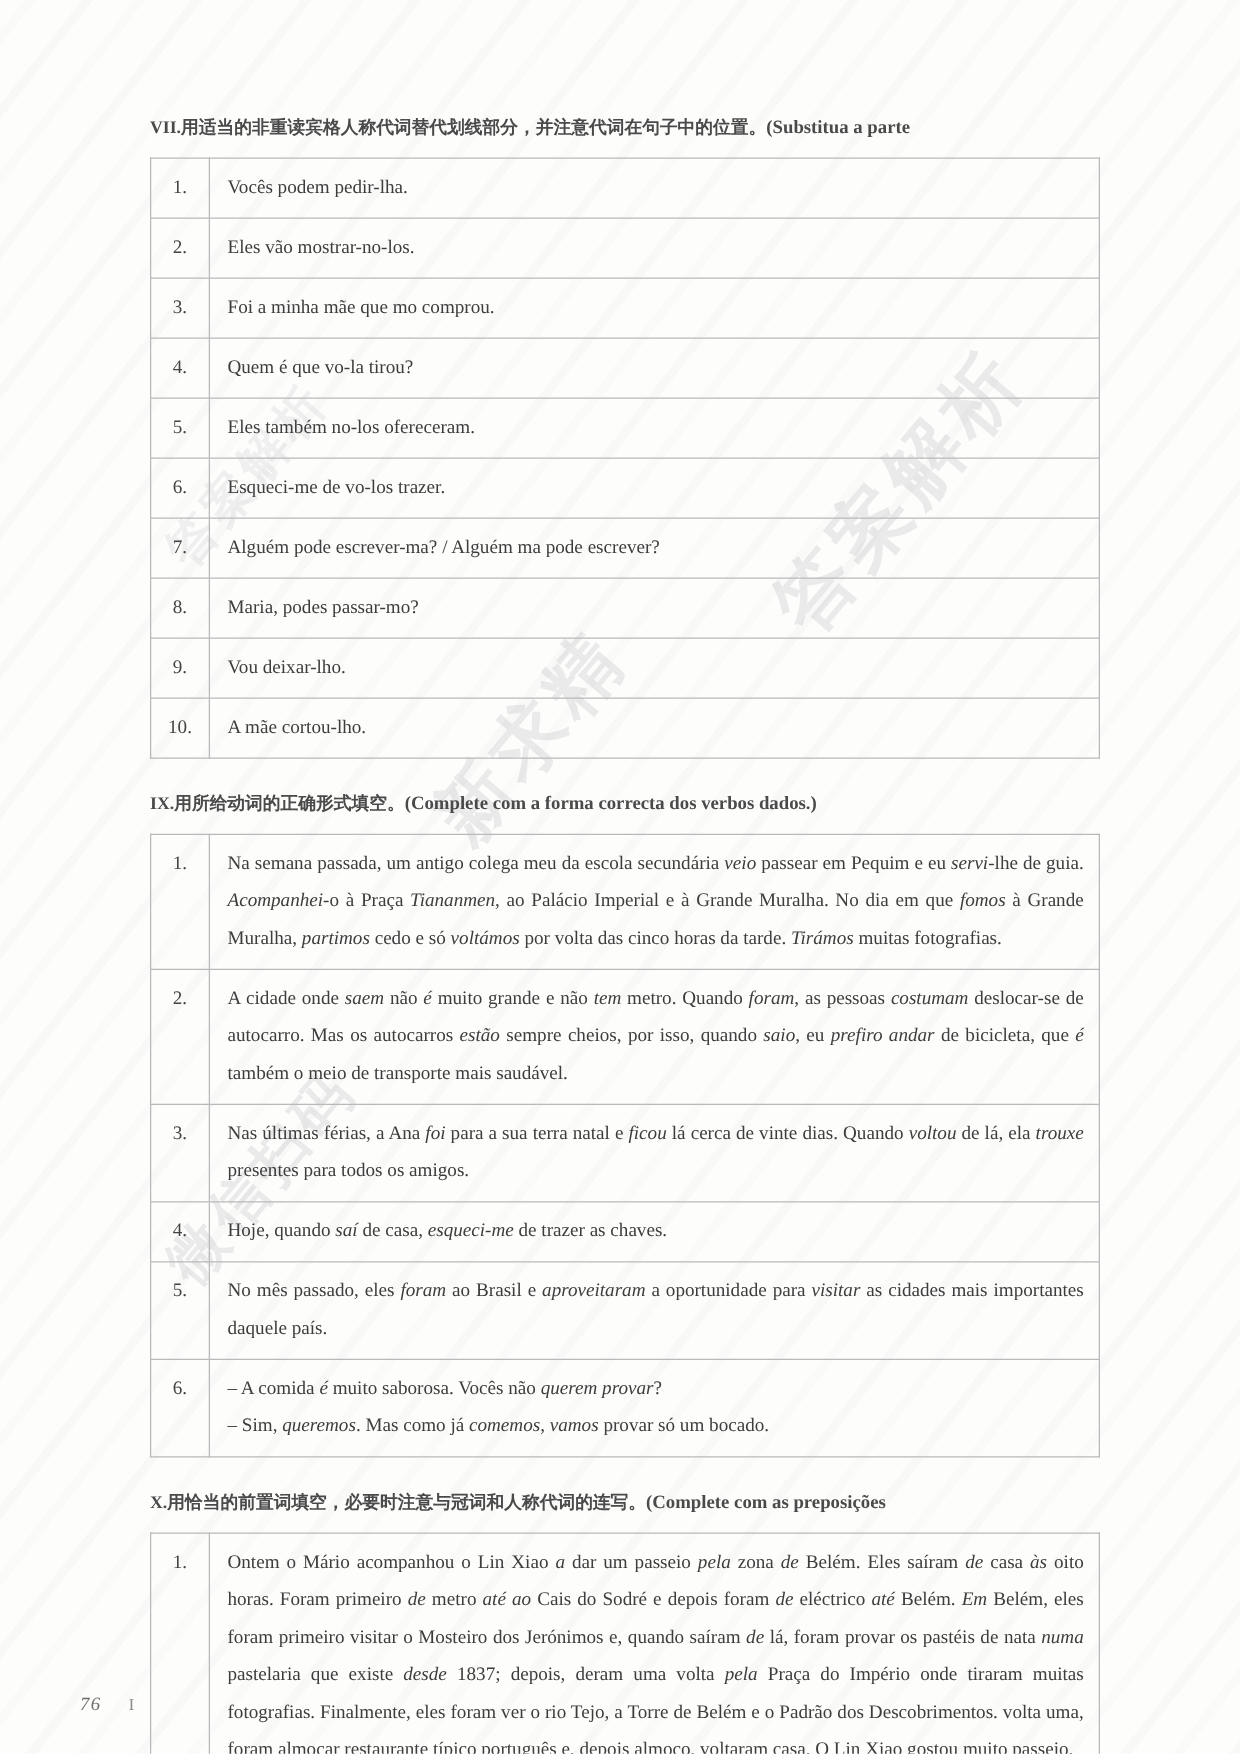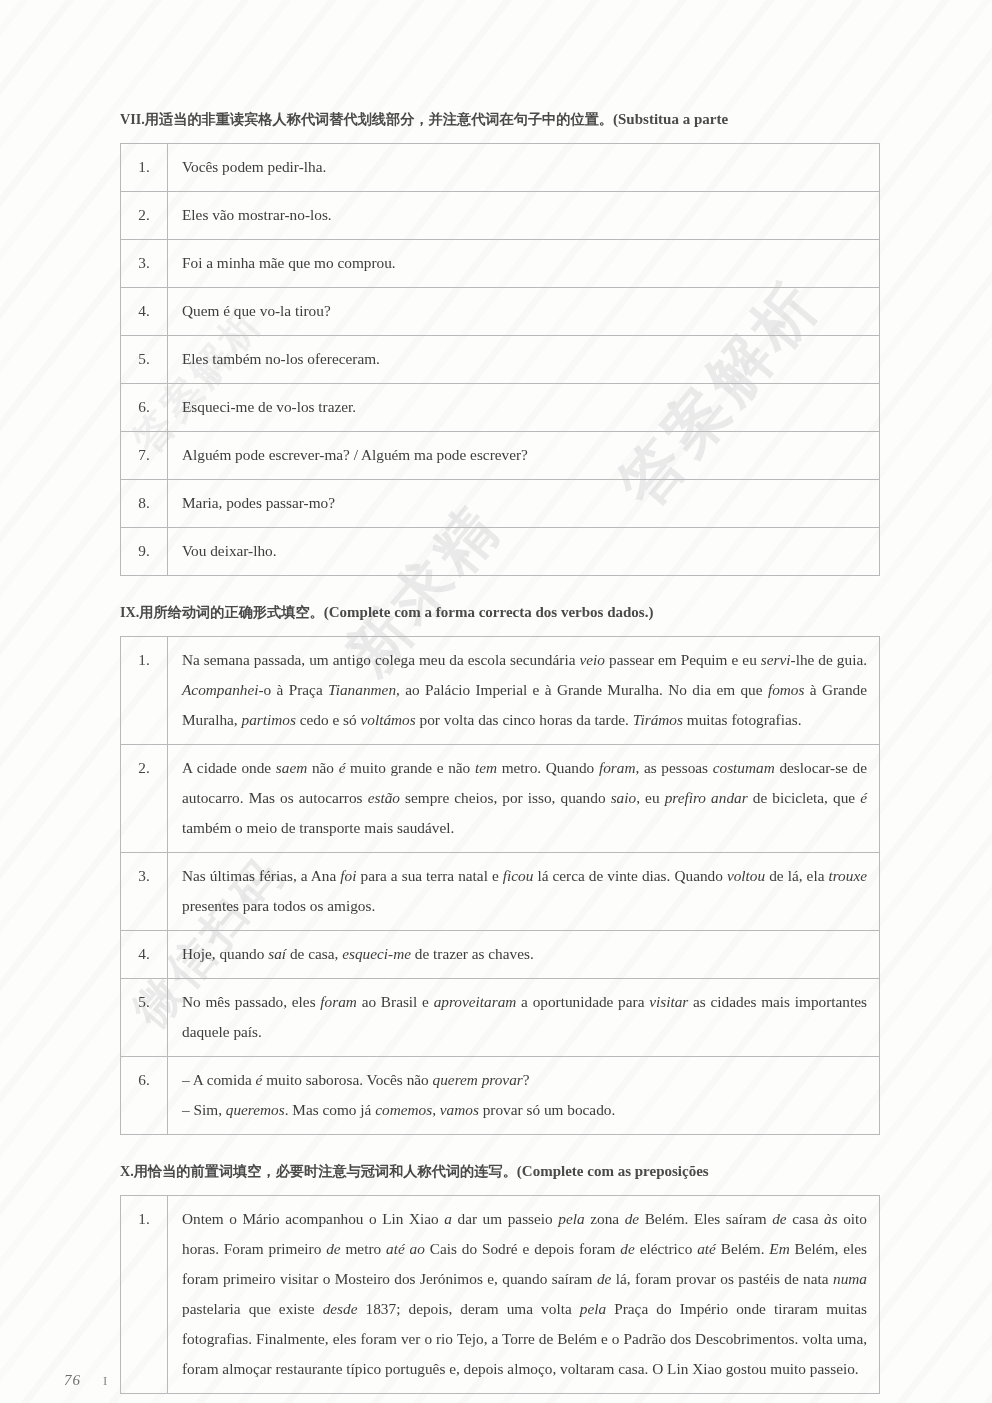--- a/index.html
+++ b/index.html
@@ -74,21 +74,20 @@
   .section-head .roman {
     font-family: "Liberation Serif", serif;
     font-weight: 700;
   }
   .section-head .cont {
     display: block;
     padding-left: 34px;
   }
   .section-head.justify {
     text-align: justify;
-    margin-top: 17px;
   }
   .sh-pt {
     font-family: "Liberation Serif", "DejaVu Serif", serif;
     font-weight: 700;
     font-size: 15px;
   }
 
   table.ex {
     width: 100%;
     border-collapse: collapse;
@@ -115,21 +114,21 @@
     padding-left: 14px;
     padding-right: 12px;
   }
   i { font-style: italic; }
 
   .sec9 { margin-bottom: 20px; }
 
   .footer {
     position: absolute;
     left: 64px;
-    bottom: 14px;
+    bottom: 30px;
     z-index: 4;
     font-family: "Liberation Serif", serif;
     font-style: italic;
     font-size: 15px;
     color: #6d6d6d;
     letter-spacing: 1px;
   }
   .footer .mark {
     font-style: normal;
     margin-left: 22px;
@@ -184,20 +183,24 @@
         <td class="body">Alguém pode escrever-ma? / Alguém ma pode escrever?</td>
       </tr>
       <tr>
         <td class="num">8.</td>
         <td class="body">Maria, podes passar-mo?</td>
       </tr>
       <tr>
         <td class="num">9.</td>
         <td class="body">Vou deixar-lho.</td>
       </tr>
+      <tr>
+        <td class="num">10.</td>
+        <td class="body">A mãe cortou-lho.</td>
+      </tr>
     </tbody>
   </table>
 
   <div class="section-head">
     <span class="roman">IX.</span><span>用所给动词的正确形式填空。</span><span class="sh-pt">(Complete com a forma correcta dos verbos dados.)</span>
   </div>
 
   <table class="ex sec9">
     <tbody>
       <tr>

